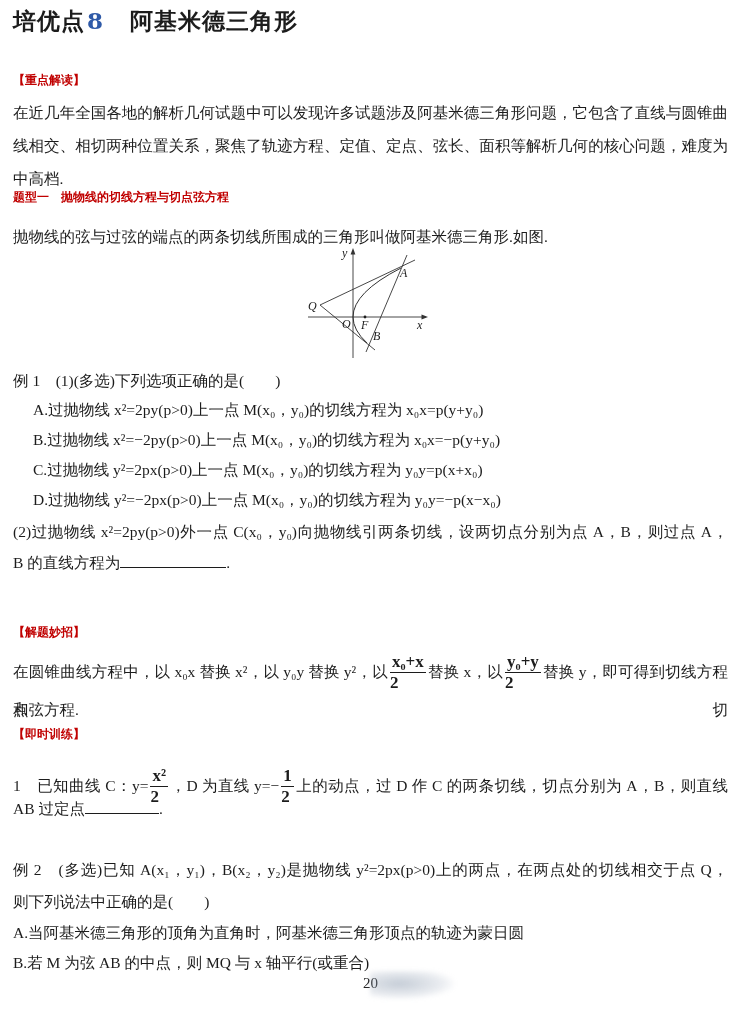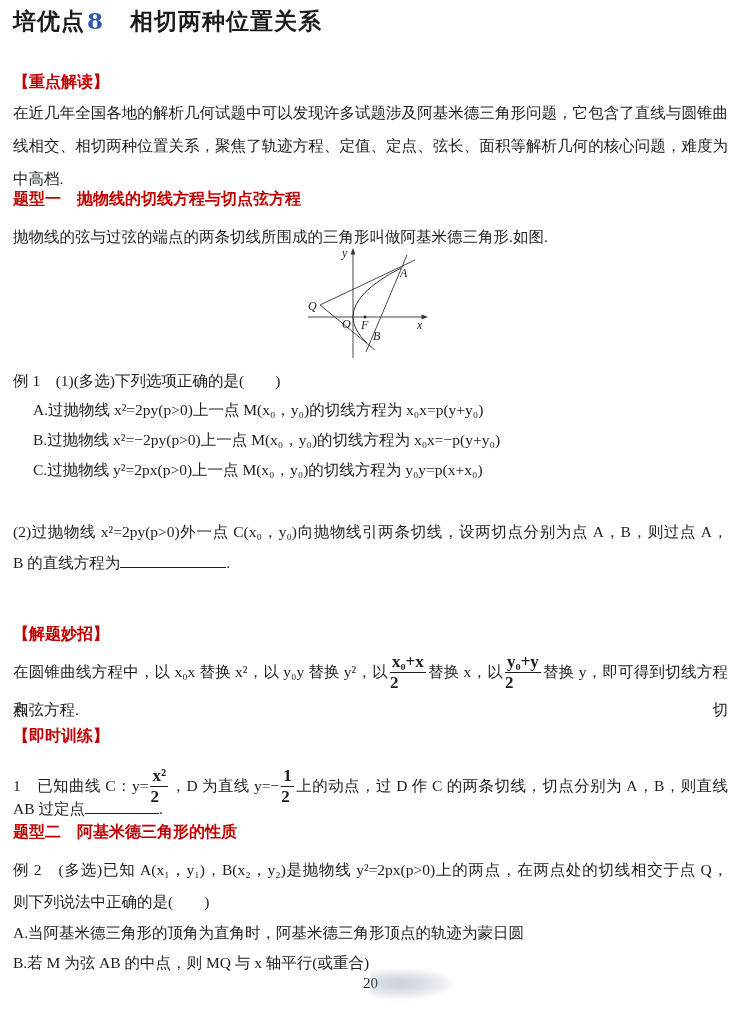--- a/index.html
+++ b/index.html
@@ -13,21 +13,21 @@
     overflow:hidden;
   }
   .abs{position:absolute;left:13px;}
   .title{
     top:6px;
     font-size:23px;
     font-weight:bold;
     letter-spacing:1px;
   }
   .title .num{color:#2f5aa8;padding:0 2px;font-family:"DejaVu Serif","Liberation Serif",serif;}
-  .red{color:#c00000;font-weight:bold;font-size:16px;}
+  .red{color:#c00000;font-weight:bold;font-size:12px;}
   .line{line-height:33px;}
   .jline{width:715px;text-align:justify;text-align-last:justify;line-height:33px;}
   .opts div{line-height:30px;}
   .blank{display:inline-block;border-bottom:1px solid #1c1c1c;height:14px;vertical-align:baseline;}
   .blank.b1{width:106px;}
   .blank.b2{width:74px;}
   .frac{display:inline-block;vertical-align:-0.65em;text-align:center;font-size:17px;line-height:1.15;margin:0 2px;font-weight:bold;}
   .frac .num{display:block;border-bottom:1px solid #1c1c1c;padding:0 2px;}
   .frac .den{display:block;}
   .figure{position:absolute;left:300px;top:246px;width:140px;height:114px;}
@@ -40,21 +40,21 @@
     filter:blur(2px);
     pointer-events:none;
   }
 </style>
 </head>
 <body>
 
 <div class="page">
 
   <div class="abs title">
-    <span>培优点</span><span class="num">8</span>　<span>相切两种位置关系</span>
+    <span>培优点</span><span class="num">8</span>　<span>阿基米德三角形</span>
   </div>
 
   <div class="abs red" style="top:72px;">【重点解读】</div>
   <div class="abs jline" style="top:96px;">在近几年全国各地的解析几何试题中可以发现许多试题涉及阿基米德三角形问题，它包含了直线与圆锥曲</div>
   <div class="abs jline" style="top:129px;">线相交、相切两种位置关系，聚焦了轨迹方程、定值、定点、弦长、面积等解析几何的核心问题，难度为</div>
   <div class="abs line" style="top:162px;">中高档.</div>
 
   <div class="abs red" style="top:189px;">题型一　抛物线的切线方程与切点弦方程</div>
   <div class="abs line" style="top:220px;">抛物线的弦与过弦的端点的两条切线所围成的三角形叫做阿基米德三角形.如图.</div>
 
@@ -84,41 +84,41 @@
       <text class="fig-label" x="42" y="82">O</text>
       <text class="fig-label" x="61" y="83">F</text>
     </svg>
   </div>
 
   <div class="abs line" style="top:364px;">例 1　(1)(多选)下列选项正确的是(　　)</div>
   <div class="abs opts" style="top:395px;margin-left:20px;">
     <div>A.过抛物线 x²=2py(p&gt;0)上一点 M(x₀，y₀)的切线方程为 x₀x=p(y+y₀)</div>
     <div>B.过抛物线 x²=−2py(p&gt;0)上一点 M(x₀，y₀)的切线方程为 x₀x=−p(y+y₀)</div>
     <div>C.过抛物线 y²=2px(p&gt;0)上一点 M(x₀，y₀)的切线方程为 y₀y=p(x+x₀)</div>
+    <div>D.过抛物线 y²=−2px(p&gt;0)上一点 M(x₀，y₀)的切线方程为 y₀y=−p(x−x₀)</div>
   </div>
   <div class="abs jline" style="top:515px;">(2)过抛物线 x²=2py(p&gt;0)外一点 C(x₀，y₀)向抛物线引两条切线，设两切点分别为点 A，B，则过点 A，</div>
   <div class="abs line" style="top:546px;">
     <span>B 的直线方程为</span><span class="blank b1"></span><span>.</span>
   </div>
 
   <div class="abs red" style="top:624px;">【解题妙招】</div>
   <div class="abs jline" style="top:652px;line-height:36px;">
     <span>在圆锥曲线方程中，以 x₀x 替换 x²，以 y₀y 替换 y²，以</span><span class="frac"><span class="num">x₀+x</span><span class="den">2</span></span><span>替换 x，以</span><span class="frac"><span class="num">y₀+y</span><span class="den">2</span></span><span>替换 y，即可得到切线方程和切</span>
   </div>
   <div class="abs line" style="top:693px;">点弦方程.</div>
 
   <div class="abs red" style="top:726px;">【即时训练】</div>
   <div class="abs jline" style="top:753px;line-height:38px;margin-top:13px;">
     <span>1</span><span>　已知曲线 C：y=</span><span class="frac"><span class="num">x²</span><span class="den">2</span></span><span>，D 为直线 y=−</span><span class="frac"><span class="num">1</span><span class="den">2</span></span><span>上的动点，过 D 作 C 的两条切线，切点分别为 A，B，则直线</span>
   </div>
   <div class="abs line" style="top:792px;">
     <span>AB 过定点</span><span class="blank b2"></span><span>.</span>
   </div>
 
-  <div class="abs red" style="top:822px;">题型二　阿基米德三角形的性质</div>
   <div class="abs jline" style="top:853px;">例 2　(多选)已知 A(x₁，y₁)，B(x₂，y₂)是抛物线 y²=2px(p&gt;0)上的两点，在两点处的切线相交于点 Q，</div>
   <div class="abs line" style="top:885px;text-align:right;">则下列说法中正确的是(　　)</div>
   <div class="abs line" style="top:916px;">A.当阿基米德三角形的顶角为直角时，阿基米德三角形顶点的轨迹为蒙日圆</div>
   <div class="abs line" style="top:946px;">B.若 M 为弦 AB 的中点，则 MQ 与 x 轴平行(或重合)</div>
 
   <div class="pagenum">20</div>
   <div class="smudge"></div>
 
 </div>
 

